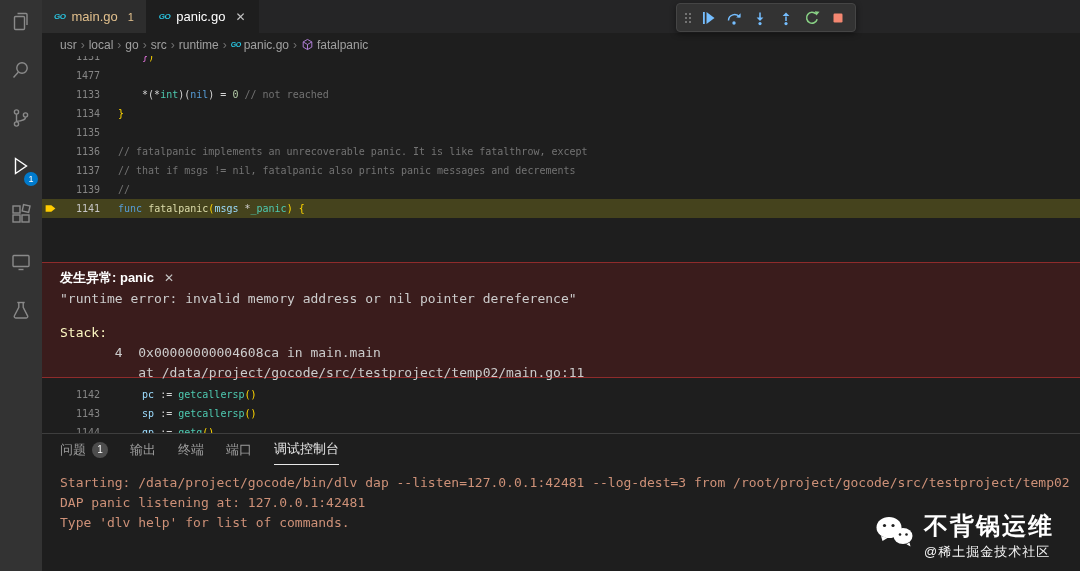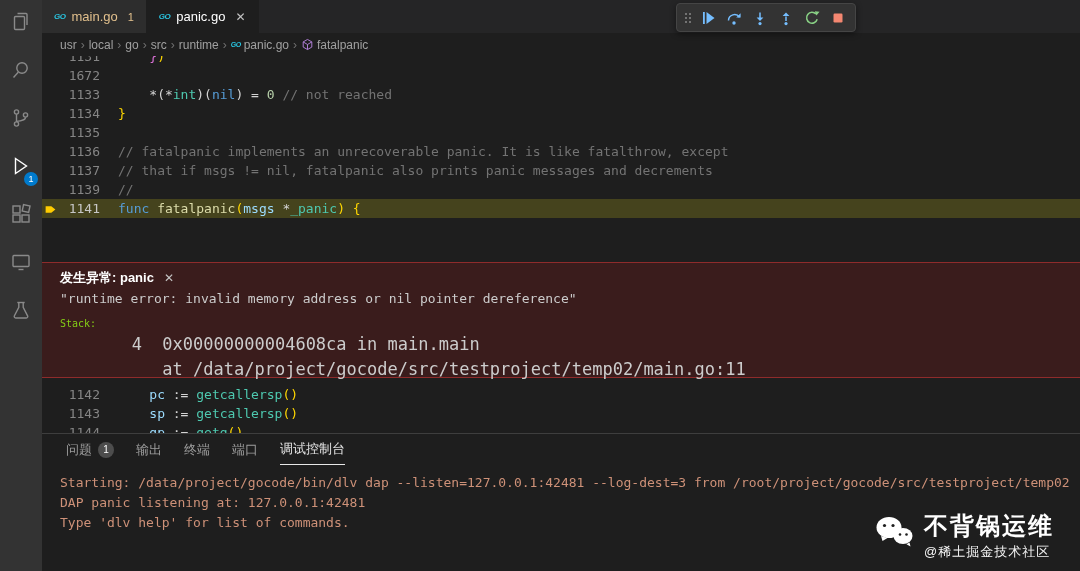--- a/index.html
+++ b/index.html
@@ -41,46 +41,46 @@
   .breadcrumbs{position:absolute;left:42px;top:33px;right:0;height:23px;background:#1e1e1e;display:flex;
                align-items:center;padding-left:18px;font-size:12px;color:#a0a0a0;z-index:5;}
   .bc-item{cursor:pointer;}
   .bc-sep{color:#6f6f6f;margin:0 4px;font-size:12px;}
   .bc-icon{display:flex;align-items:center;margin-right:3px;}
 
   
   .editor-top{position:absolute;left:42px;top:56px;right:0;height:206px;overflow:hidden;}
   .editor-bottom{position:absolute;left:42px;top:385px;right:0;height:48px;overflow:hidden;}
   #code-top{margin-top:-9px;}
-  .code-row{display:flex;height:19px;line-height:19px;font-size:13px;white-space:pre;
+  .code-row{display:flex;height:19px;line-height:19px;font-size:10px;white-space:pre;
             font-family:"DejaVu Sans Mono","Liberation Mono",monospace;}
   .code-row.hl{background:#45431d;}
   .ln{width:58px;padding-right:18px;text-align:right;color:#858585;flex:none;position:relative;}
   .code-row.hl .ln{color:#c6c6c6;}
   .bp-arrow{position:absolute;left:2px;top:3px;width:13px;height:13px;}
   .code{flex:1;}
   .tk-plain{color:#d4d4d4}.tk-kw{color:#569cd6}.tk-fn{color:#dcdcaa}.tk-var{color:#9cdcfe}
   .tk-type{color:#4ec9b0}.tk-call{color:#4ec9b0}.tk-num{color:#b5cea8}.tk-comment{color:#737373}
   .tk-gold{color:#ffd700}.tk-purple{color:#da70d6}
 
   
   .exception-widget{position:absolute;left:42px;top:262px;right:0;height:116px;background:#3a1c1c;
                     border-top:1px solid #8f2b2b;border-bottom:1px solid #8f2b2b;box-sizing:border-box;
                     padding:6px 0 16px 18px;z-index:6;}
   .exc-title-row{display:flex;align-items:center;gap:10px;height:17px;}
   .exc-title{font-weight:bold;font-size:13px;color:#ffffff;}
   .exc-close{color:#c5c5c5;font-size:12px;cursor:pointer;}
   .exc-msg{font-size:13px;color:#cccccc;margin-top:5px;white-space:pre;}
-  .exc-stack-label{font-size:10px;color:#84cc16;margin-top:12px;}
-  .exc-stack-line{font-size:17px;color:#cccccc;margin-top:5px;white-space:pre;}
+  .exc-stack-label{font-size:13px;color:#fef9c3;margin-top:19px;}
+  .exc-stack-line{font-size:13px;color:#cccccc;margin-top:5px;white-space:pre;}
 
   
   .panel{position:absolute;left:42px;top:433px;right:0;bottom:0;background:#1e1e1e;
          border-top:1px solid #3e3e3e;box-sizing:border-box;z-index:8;}
-  .panel-tabs{display:flex;align-items:center;gap:22px;padding:0 24px;height:31px;font-size:13px;color:#9d9d9d;}
+  .panel-tabs{display:flex;align-items:center;gap:22px;padding:0 18px;height:31px;font-size:13px;color:#9d9d9d;}
   .panel-tab{display:flex;align-items:center;gap:6px;height:100%;cursor:pointer;box-sizing:border-box;}
   .panel-tab.active{color:#e7e7e7;border-bottom:1px solid #e7e7e7;}
   .pt-badge{background:#4d4d4d;color:#ffffff;font-size:10px;min-width:16px;height:16px;border-radius:50%;
             display:flex;align-items:center;justify-content:center;}
   .console{padding:8px 0 0 18px;color:#ce9178;}
   .console-line{height:20px;line-height:20px;font-size:13px;white-space:pre;}
 
   
   .watermark{position:absolute;right:26px;bottom:10px;display:flex;align-items:flex-start;gap:10px;
              color:#ffffff;z-index:50;}
@@ -240,21 +240,21 @@
         <path d="M8 1.8l5.3 3v6.4L8 14.2l-5.3-3V4.8z"></path>
           <path d="M8 8L2.7 4.8M8 8l5.3-3.2M8 8v6.2"></path>
       </svg>
     </span>
     <span class="bc-item">fatalpanic</span>
   </nav>
 
   <div class="editor-top">
     <div id="code-top">
         <div class="code-row"><div class="ln">1131</div><div class="code"><span class="tk-plain">    </span><span class="tk-purple">}</span><span class="tk-gold">)</span></div></div>
-        <div class="code-row"><div class="ln">1672</div><div class="code"></div></div>
+        <div class="code-row"><div class="ln">1477</div><div class="code"></div></div>
         <div class="code-row"><div class="ln">1133</div><div class="code"><span class="tk-plain">    *(*</span><span class="tk-type">int</span><span class="tk-plain">)(</span><span class="tk-kw">nil</span><span class="tk-plain">) = </span><span class="tk-num">0</span><span class="tk-plain"> </span><span class="tk-comment">// not reached</span></div></div>
         <div class="code-row"><div class="ln">1134</div><div class="code"><span class="tk-gold">}</span></div></div>
         <div class="code-row"><div class="ln">1135</div><div class="code"></div></div>
         <div class="code-row"><div class="ln">1136</div><div class="code"><span class="tk-comment">// fatalpanic implements an unrecoverable panic. It is like fatalthrow, except</span></div></div>
         <div class="code-row"><div class="ln">1137</div><div class="code"><span class="tk-comment">// that if msgs != nil, fatalpanic also prints panic messages and decrements</span></div></div>
         <div class="code-row"><div class="ln">1139</div><div class="code"><span class="tk-comment">//</span></div></div>
         <div class="code-row hl"><div class="ln">1141<span class="bp-arrow"><svg width="13" height="13" viewBox="0 0 16 16">
                 <path fill="#ffcc00" d="M2 4h7l5 4-5 4H2z"></path>
               </svg></span></div><div class="code"><span class="tk-kw">func</span><span class="tk-plain"> </span><span class="tk-fn">fatalpanic</span><span class="tk-gold">(</span><span class="tk-var">msgs</span><span class="tk-plain"> *</span><span class="tk-type">_panic</span><span class="tk-gold">) {</span></div></div>
       </div>

